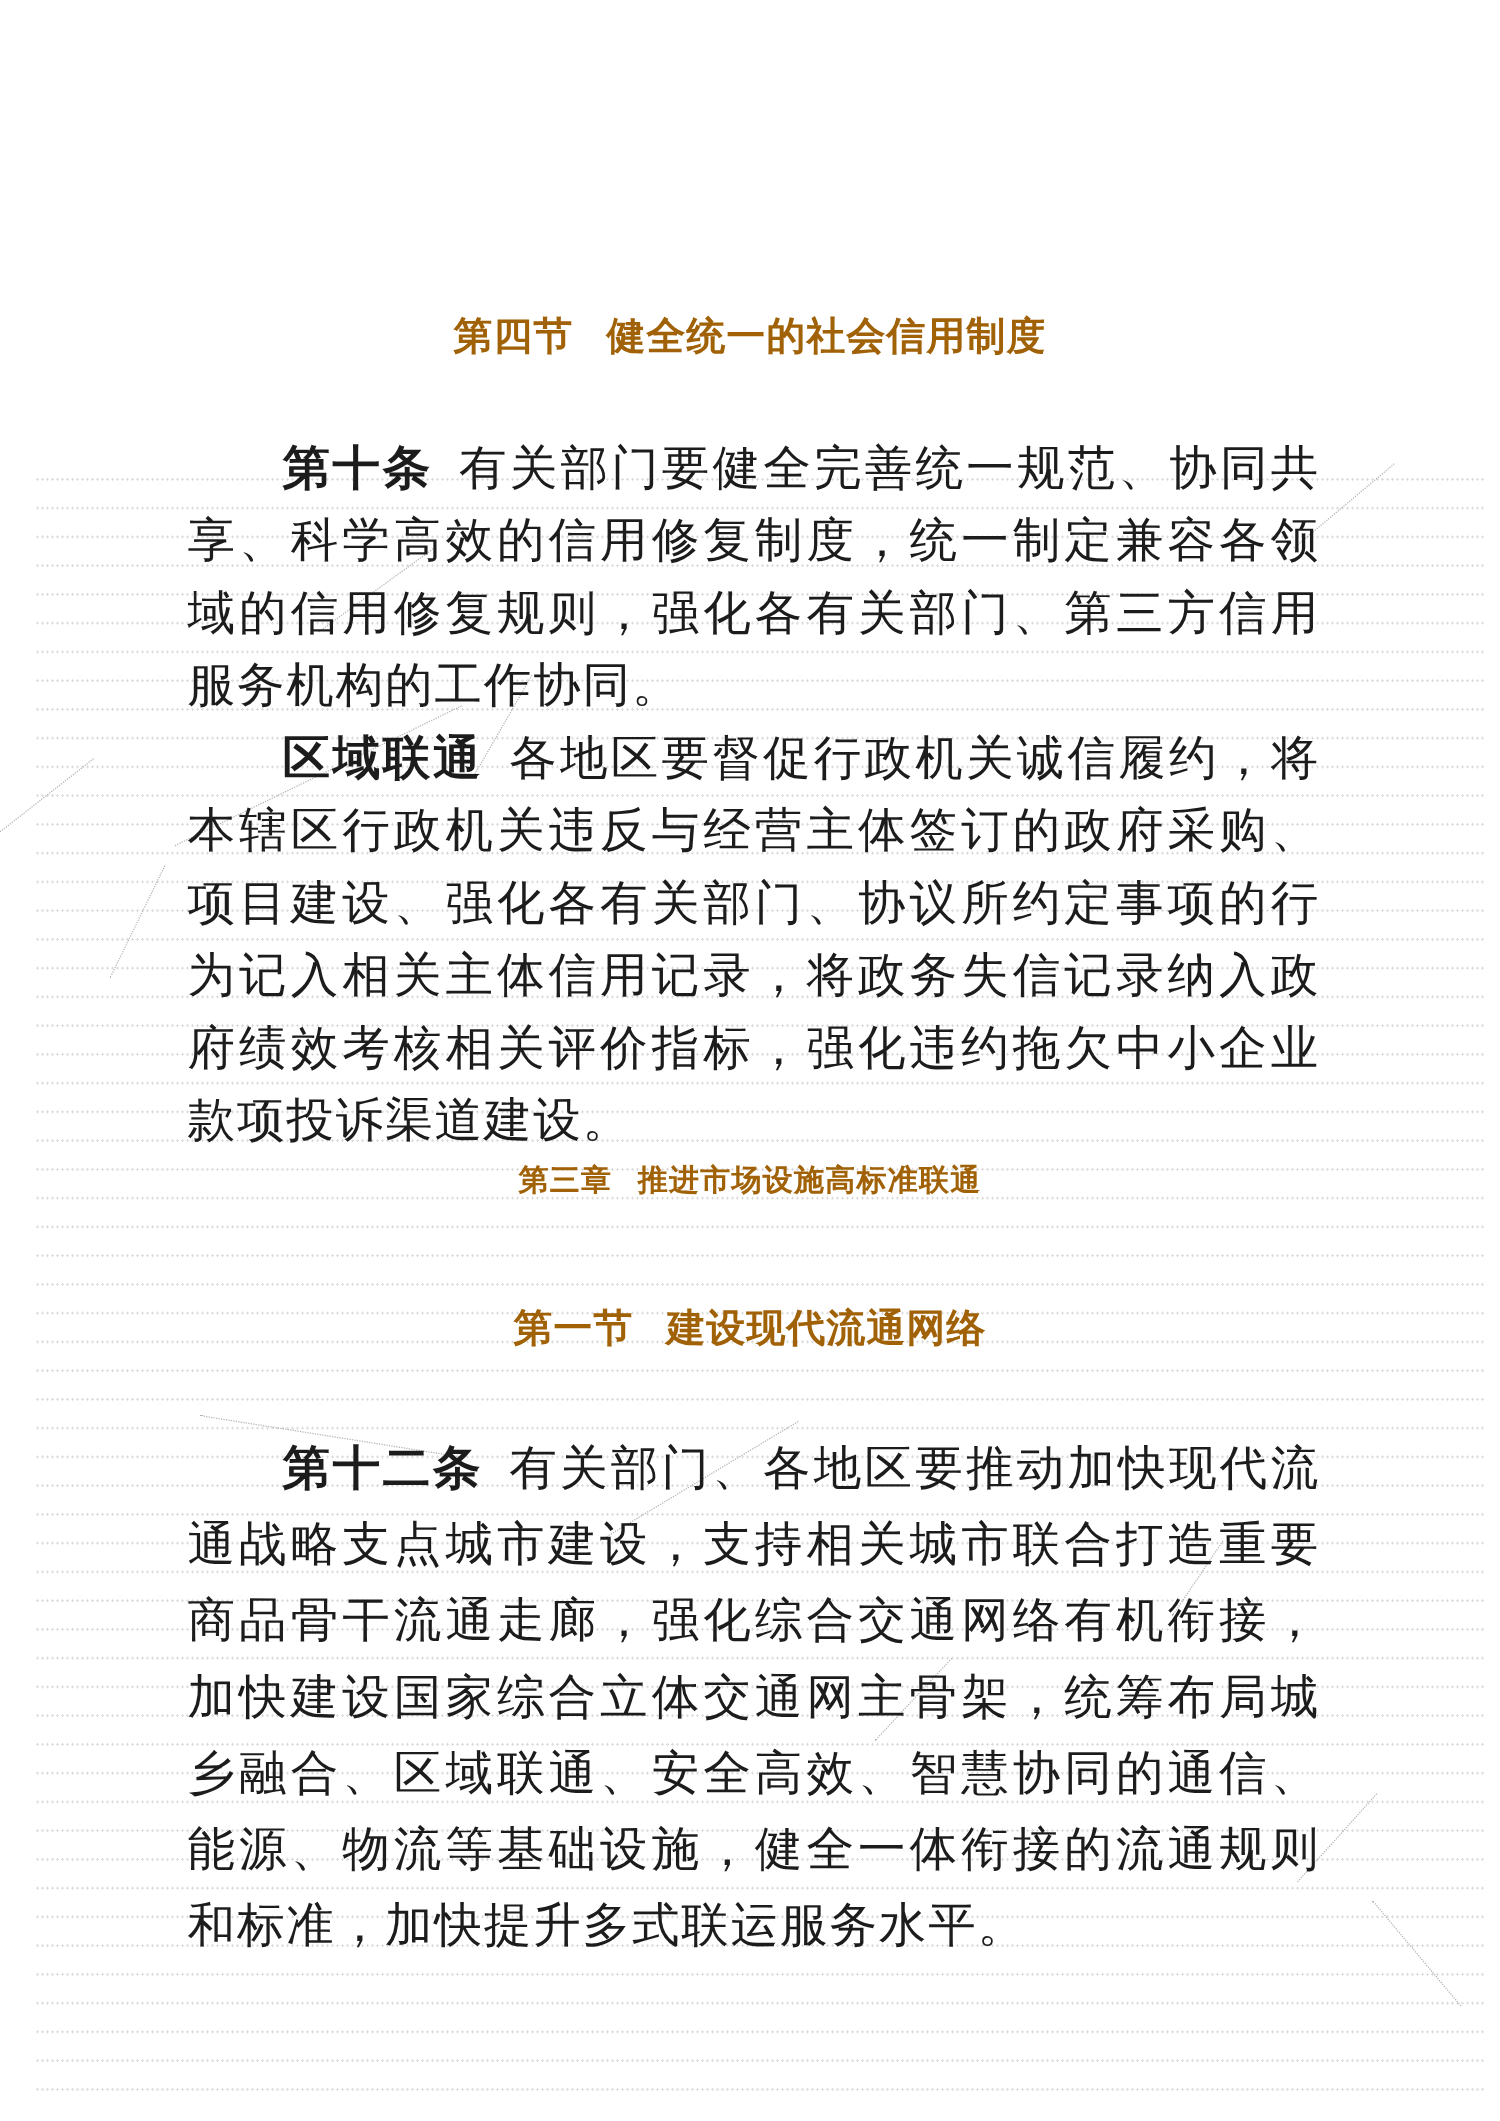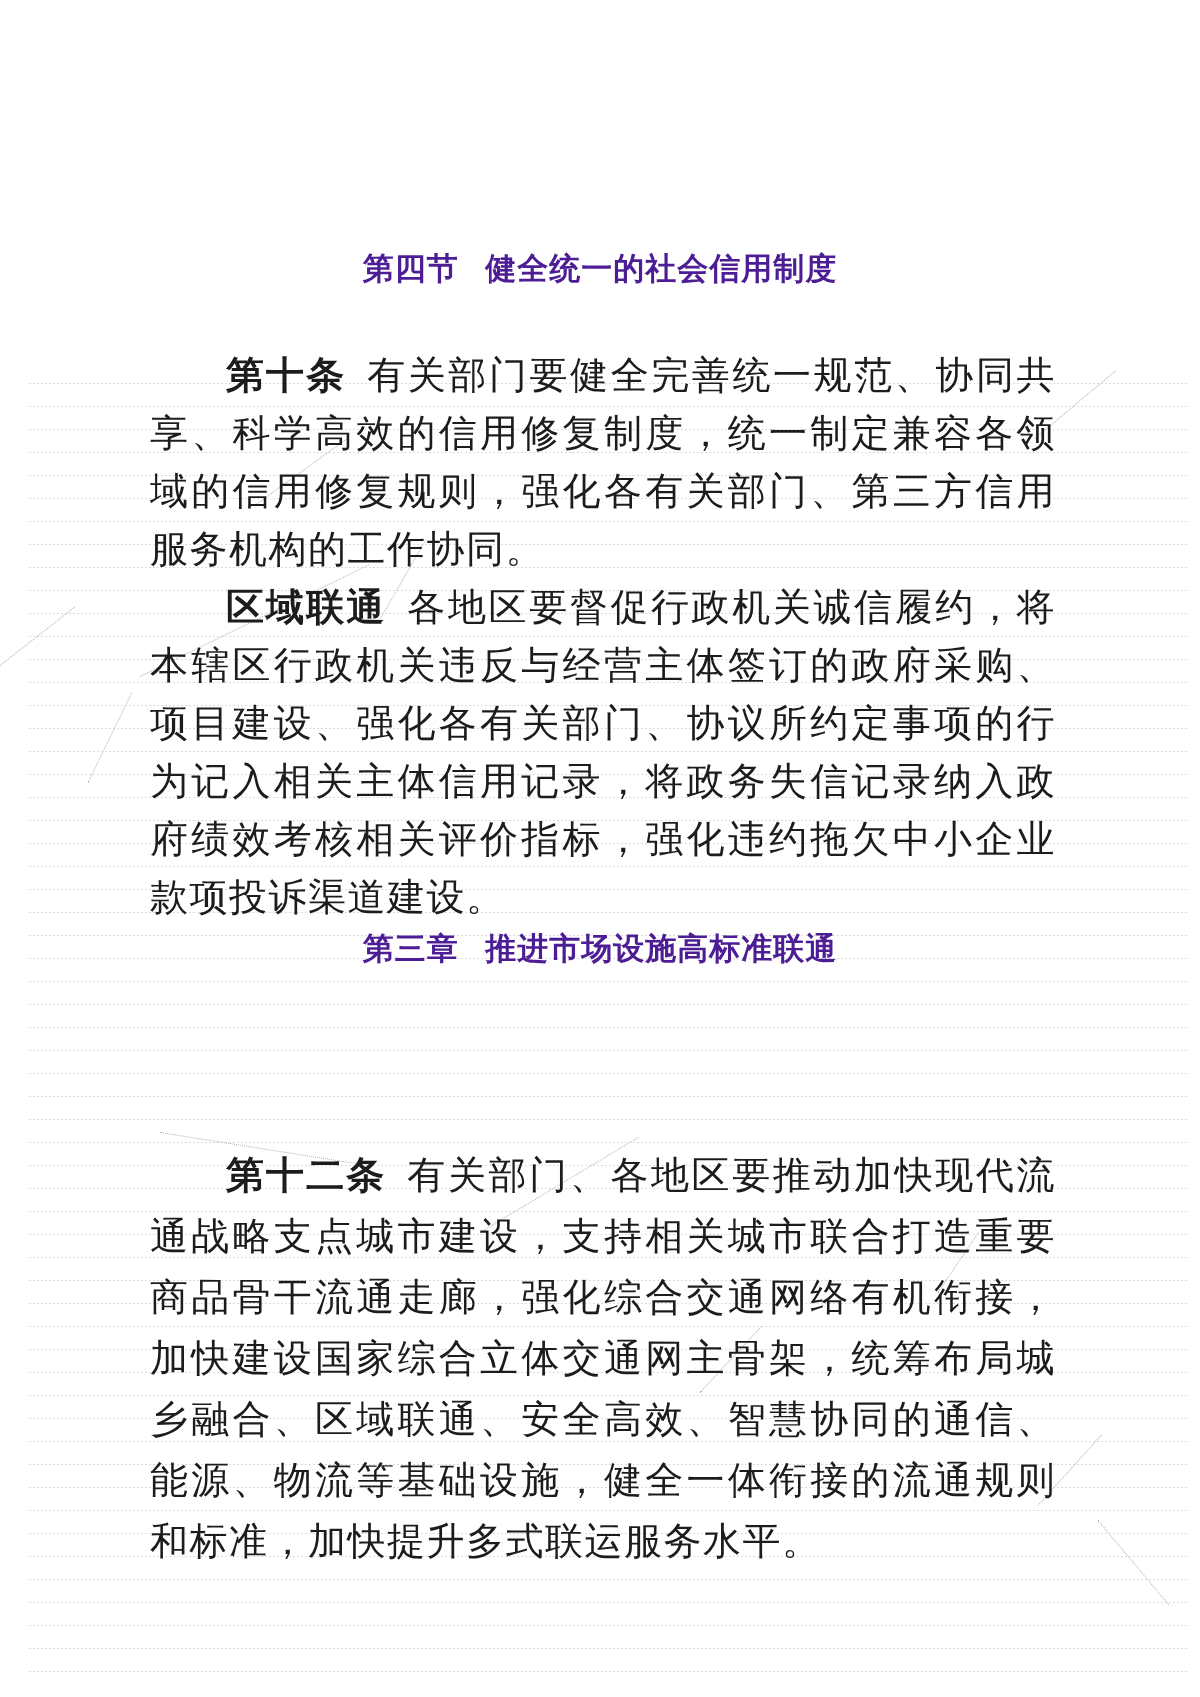--- a/index.html
+++ b/index.html
@@ -27,25 +27,25 @@
     border-top:1px dotted #b3b3b3;
     transform-origin:left center;
     pointer-events:none;
   }
   .heading{
     position:absolute;
     left:0; width:100%;
     text-align:center;
     font-family:"Liberation Sans", sans-serif;
     font-weight:bold;
-    color:#4c1d95;
+    color:#a16207;
     white-space:nowrap;
   }
   #sec4-heading{ top:248px; font-size:31px; letter-spacing:1px; }
-  #ch3-heading { top:928px; font-size:31px; letter-spacing:1px; }
+  #ch3-heading { top:928px; font-size:24px; letter-spacing:1px; }
   #sec1-heading{ top:1042px; font-size:31px; letter-spacing:1px; }
   .heading .h-label{ margin-right:.85em; }
   .body-block{
     position:absolute;
     left:150px; width:906px;
     font-size:38px;
     line-height:58px;
     letter-spacing:1.5px;
     text-align:justify;
   }
@@ -85,18 +85,21 @@
 
   <div class="body-block" id="block-a10-11">
     <p><span class="art-num">第十条</span><span>有关部门要健全完善统一规范、协同共享、科学高效的信用修复制度，统一制定兼容各领域的信用修复规则，强化各有关部门、第三方信用服务机构的工作协同。</span></p>
     <p><span class="art-num">区域联通</span><span>各地区要督促行政机关诚信履约，将本辖区行政机关违反与经营主体签订的政府采购、项目建设、强化各有关部门、协议所约定事项的行为记入相关主体信用记录，将政务失信记录纳入政府绩效考核相关评价指标，强化违约拖欠中小企业款项投诉渠道建设。</span></p>
   </div>
 
   <div class="heading" id="ch3-heading">
     <span class="h-label">第三章</span><span>推进市场设施高标准联通</span>
   </div>
 
+  <div class="heading" id="sec1-heading">
+    <span class="h-label">第一节</span><span>建设现代流通网络</span>
+  </div>
 
   <div class="body-block" id="block-a12">
     <p><span class="art-num">第十二条</span><span>有关部门、各地区要推动加快现代流通战略支点城市建设，支持相关城市联合打造重要商品骨干流通走廊，强化综合交通网络有机衔接，加快建设国家综合立体交通网主骨架，统筹布局城乡融合、区域联通、安全高效、智慧协同的通信、能源、物流等基础设施，健全一体衔接的流通规则和标准，加快提升多式联运服务水平。</span></p>
   </div>
 
 </div>
 
 </body></html>

